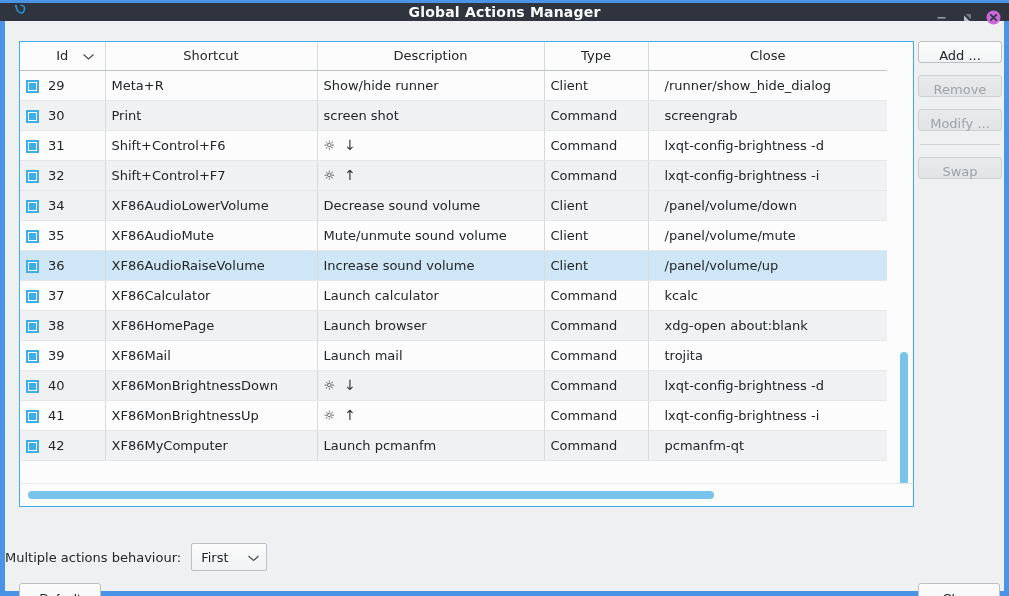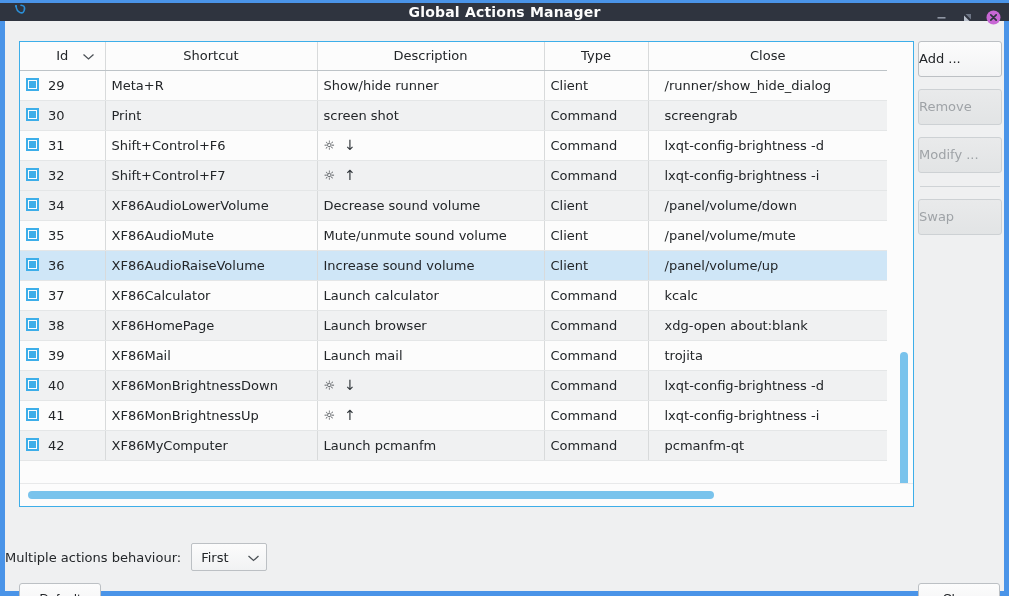--- a/index.html
+++ b/index.html
@@ -90,21 +90,21 @@
     color:#232629;
     white-space:nowrap;
     overflow:hidden;
     box-sizing:border-box;
     vertical-align:middle;
   }
   table.grid td:last-child{border-right:none;padding-left:16px;}
   tr.alt td{background:#f0f1f2;}
   tr.sel td{background:#cfe6f7;}
   td.c-id{padding-left:6px;}
-  .idcell{display:flex;align-items:flex-start;gap:9px;}
+  .idcell{display:flex;align-items:flex-end;gap:9px;}
   .chk{
     width:13px;height:13px;flex:0 0 auto;
     border:2px solid #3daee9;background:#fcfcfc;
     box-sizing:border-box;
     display:flex;align-items:center;justify-content:center;
   }
   .chk i{display:block;width:7px;height:7px;background:#3daee9;}
   .bright{display:inline-flex;align-items:center;gap:9px;color:#31363b;font-size:13px;}
   .bright .sun{font-size:13px;line-height:1;}
   .bright .arw{font-size:14px;line-height:1;}
@@ -121,30 +121,30 @@
   #hscroll{
     position:absolute;left:8px;top:7px;width:686px;height:8px;
     background:#79c3ec;border-radius:4px;
   }
 
   
   #side-buttons{
     position:absolute;left:913px;top:10px;width:84px;
   }
   .btn{
-    display:block;width:84px;height:36px;
+    display:block;width:84px;height:22px;
     font-family:"DejaVu Sans","Liberation Sans",sans-serif;
     font-size:13px;
     border:1px solid #bcc0c4;
     border-radius:3px;
     background:linear-gradient(#fcfcfc,#f2f3f4);
     color:#232629;
     cursor:pointer;
     box-sizing:border-box;
-    text-align:left;
+    text-align:center;
     line-height:28px;
     padding:0;
   }
   .btn.disabled{
     background:linear-gradient(#e9eaeb,#e2e4e5);
     color:#9fa3a7;
     border-color:#cdd1d4;
     cursor:default;
   }
   .btn + .btn{margin-top:12px;}

